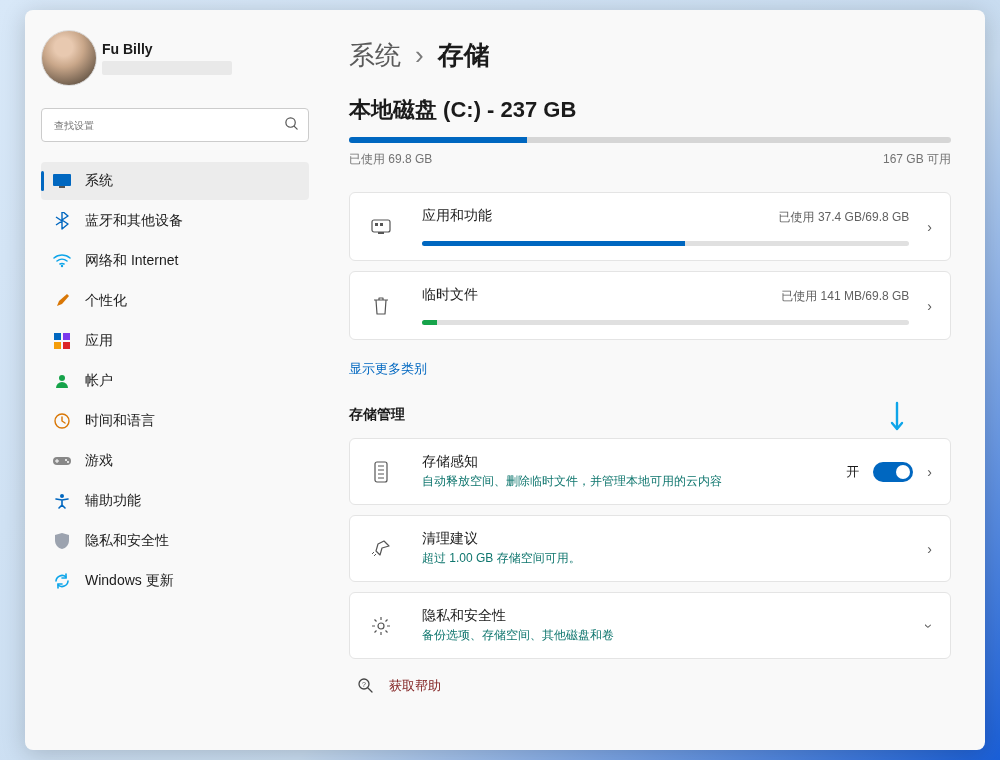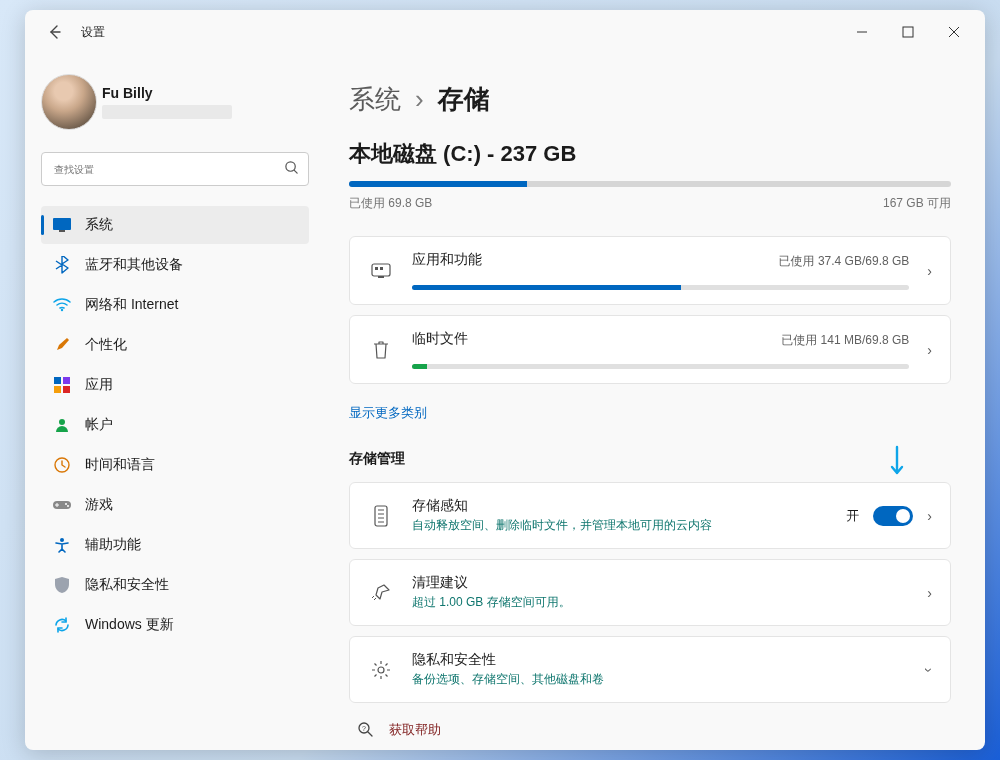--- a/index.html
+++ b/index.html
@@ -160,21 +160,21 @@
   display: flex;
   align-items: center;
   gap: 18px;
   margin-bottom: 10px;
   cursor: pointer;
 }
 .card .card-icon {
   width: 26px; height: 26px;
   display: flex; align-items: center; justify-content: center;
 }
-.card .card-body { flex: 1; }
+.card .card-body { flex: 1; margin-left: 10px; }
 .card .card-title { font-size: 14px; margin-bottom: 2px; }
 .card .card-sub { font-size: 12px; color: #0f766e; }
 .card .card-right {
   display: flex; align-items: center; gap: 14px;
 }
 .card .stat { font-size: 12px; color: #616161; }
 .card .chevron { color: #5a5a5a; }
 
 .storage-card .card-body { display: flex; flex-direction: column; gap: 6px; }
 .storage-card .bar {
@@ -231,45 +231,20 @@
   padding-left: 8px;
 }
 .help-row .help-icon { width: 18px; height: 18px; }
 .help-row .help-text { color: #7f1d1d; font-size: 13px; cursor: pointer; }
 </style>
 </head>
 <body>
 
 <div class="window">
 
-  <div class="titlebar">
-    <div class="back">
-      <svg width="16" height="16" viewBox="0 0 16 16">
-          <path d="M10 2 4 8l6 6" stroke="#444" stroke-width="1.4" fill="none" stroke-linecap="round" stroke-linejoin="round"></path>
-          <path d="M4 8h9" stroke="#444" stroke-width="1.4" stroke-linecap="round"></path>
-        </svg>
-    </div>
-    <div class="app-title">设置</div>
-    <div class="spacer"></div>
-    <div class="winbtn">
-      <svg width="12" height="12">
-          <path d="M1 6h10" stroke="#333" stroke-width="1"></path>
-        </svg>
-    </div>
-    <div class="winbtn">
-      <svg width="12" height="12">
-          <rect x="1" y="1" width="10" height="10" stroke="#333" stroke-width="1" fill="none"></rect>
-        </svg>
-    </div>
-    <div class="winbtn">
-      <svg width="12" height="12">
-          <path d="M1 1l10 10M11 1L1 11" stroke="#333" stroke-width="1"></path>
-        </svg>
-    </div>
-  </div>
 
   <div class="body">
     <div class="sidebar">
       <div class="user">
         <div class="avatar"></div>
         <div>
           <div class="username">Fu Billy</div>
           <div class="useremail"></div>
         </div>
       </div>

